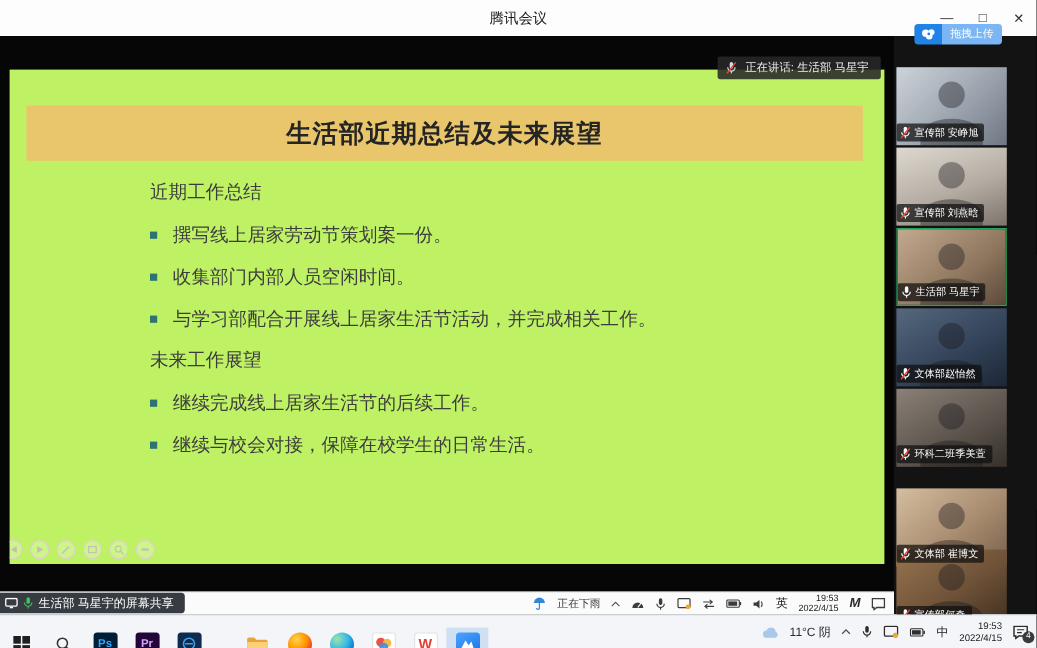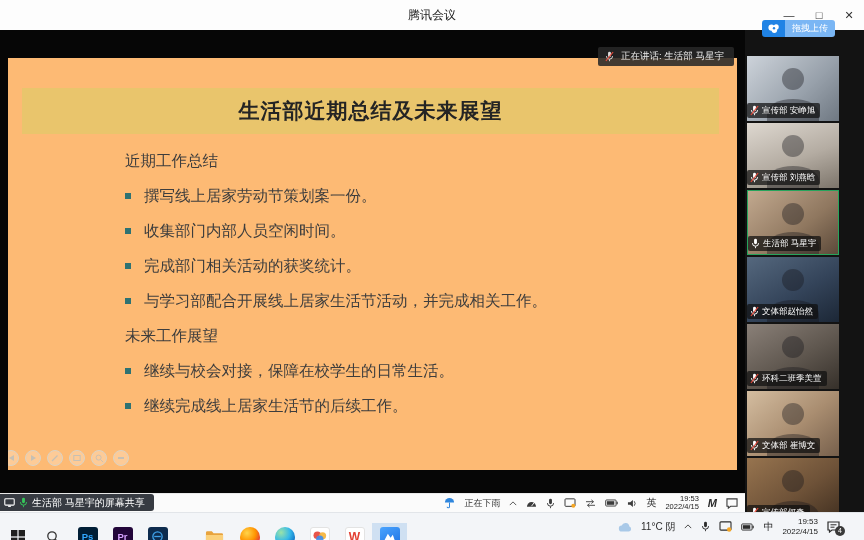--- a/index.html
+++ b/index.html
@@ -9,21 +9,21 @@
 
   
   .titlebar { position:absolute; left:0; top:0; width:864px; height:30px; background:#fdfdfd; }
   .tb-title { position:absolute; left:0; right:0; top:0; height:30px; line-height:30px; text-align:center; font-size:12px; color:#1b1b1b; }
   .tb-controls { position:absolute; right:0; top:0; height:30px; display:flex; }
   .tb-btn { width:30px; height:30px; display:flex; align-items:center; justify-content:center; font-size:11px; color:#333; cursor:default; }
 
   
   .screenshare { position:absolute; left:0; top:30px; width:745px; height:482px; background:#060606; overflow:hidden; }
 
-  .slide { position:absolute; left:8px; top:28px; width:729px; height:412px; background:#fdba74; overflow:hidden; }
+  .slide { position:absolute; left:8px; top:28px; width:729px; height:412px; background:#bef264; overflow:hidden; }
   .banner { position:absolute; left:14px; top:30px; width:697px; height:46px; background:#e9c56c; display:flex; align-items:center; justify-content:center; }
   .banner span { font-size:21px; font-weight:bold; color:#242424; letter-spacing:1px; }
   .slide-content { position:absolute; left:117px; top:92px; right:24px; }
   .s-heading { height:22px; line-height:22px; margin-bottom:13px; font-size:15.5px; color:#3d3d3d; }
   .s-bullet { display:flex; align-items:center; height:22px; margin-bottom:13px; font-size:15.5px; color:#3d3d3d; }
   .sq { width:6px; height:6px; background:#2e7272; margin-right:13px; flex:0 0 auto; }
 
   .ghost-controls { position:absolute; left:4px; top:392px; display:flex; gap:6px; }
   .gc { width:16px; height:16px; border:1px solid #dad3c6; border-radius:50%; display:flex; align-items:center; justify-content:center; color:#c6c0b4; background:rgba(255,255,255,0.25); }
   .gc.cut { margin-left:-9px; }
@@ -48,21 +48,21 @@
   .thumb.speaking { border:1.5px solid #27a45c; }
   .person { position:absolute; left:0; top:0; right:0; bottom:0; }
   .person::before { content:""; position:absolute; left:50%; top:12px; width:22px; height:22px; margin-left:-11px; border-radius:50%; background:rgba(20,20,25,0.38); }
   .person::after { content:""; position:absolute; left:50%; bottom:-6px; width:52px; height:28px; margin-left:-26px; border-radius:50% 50% 0 0; background:rgba(20,20,25,0.38); }
   .name-tag { position:absolute; left:0; bottom:3px; display:flex; align-items:center; gap:3px; padding:1.5px 5px 1.5px 3px; background:rgba(15,15,15,0.72); border-radius:2px; color:#fff; font-size:8.5px; white-space:nowrap; z-index:2; }
   .t1 { background:linear-gradient(135deg,#cdd3da,#97a0aa 60%,#6f7882); }
   .t2 { background:linear-gradient(160deg,#ded8d0,#b4aca2 55%,#7d756b); }
   .t3 { background:linear-gradient(140deg,#c2a98f,#8f775f 60%,#5c4a3a);text-align:right; }
   .t4 { background:linear-gradient(150deg,#55687e,#34445a 55%,#1c2736); }
   .t5 { background:linear-gradient(150deg,#8a8078,#5e564e 55%,#36302a); }
-  .t6 { background:linear-gradient(140deg,#d4bda0,#a98d70 55%,#77604c); }
+  .t6 { background:linear-gradient(140deg,#d4bda0,#a98d70 55%,#77604c);margin-top:16px; }
   .t7 { background:linear-gradient(145deg,#97744f,#6e5238 55%,#3f2e1f); }
 
   
   .upload-btn { position:absolute; left:722px; top:20px; height:17px; display:flex; z-index:30; cursor:default;padding-left:40px; }
   .ub-icon { width:23px; background:#2083e5; border-radius:3px 0 0 3px; display:flex; align-items:center; justify-content:center; }
   .ub-label { background:#7ab6f4; color:#fff; font-size:9px; display:flex; align-items:center; padding:0 7px; border-radius:0 3px 3px 0; white-space:nowrap; }
 
   
   .taskbar { position:absolute; left:0; top:512px; width:864px; height:28px; background:#f3f5f8; border-top:1px solid #e2e5e9; display:flex; align-items:center; }
   .task-btn { width:35px; height:28px; display:flex; align-items:center; justify-content:center; position:relative; flex:0 0 auto;margin-top:20px; }
@@ -72,21 +72,21 @@
   .appbox { width:20px; height:20px; border-radius:3px; display:flex; align-items:center; justify-content:center; font-weight:bold; }
   .ps { background:#001e36; color:#31a8ff; font-size:9.5px; }
   .pr { background:#22063a; color:#d6a1ff; font-size:9.5px;text-align:right; }
   .navy { background:#0d2b4e; }
   .wps { background:#fff; border:1px solid #e3e3e3; color:#e34033; font-size:12px; }
   .mtg { background:linear-gradient(150deg,#4aa4ff,#1b6fe0); }
   .ff  { width:20px; height:20px; border-radius:50%; background:radial-gradient(circle at 35% 30%, #ffd54a, #ff9400 45%, #e3363c 78%, #b5317f); }
   .edge{ width:20px; height:20px; border-radius:50%; background:radial-gradient(circle at 30% 28%, #9be3a8, #35b9e9 45%, #0a69c2 82%); }
   .white-tile { width:20px; height:20px; border-radius:3px; background:#fff; border:1px solid #e3e3e3; display:flex; align-items:center; justify-content:center; }
 
-  .tray { margin-left:auto; display:flex; align-items:center; gap:9px; padding-right:24px; font-size:10px; color:#2c2c2c; height:100%; }
+  .tray { margin-left:auto; display:flex; align-items:center; gap:9px; padding-right:7px; font-size:10px; color:#2c2c2c; height:100%; }
   .tray .clock2 { text-align:right; font-size:8px; line-height:9.5px; color:#222; }
   .ime { font-size:10px; color:#222; }
   .notif { position:relative; display:flex; align-items:center; }
   .badge { position:absolute; right:-5px; bottom:-3px; min-width:10px; height:10px; border-radius:5px; background:#3a3a3a; color:#fff; font-size:7px; display:flex; align-items:center; justify-content:center; padding:0 2px; }
 </style>
 </head>
 <body>
 
 <div id="app">
 
@@ -110,34 +110,30 @@
         <div class="s-bullet">
             <span class="sq"></span>
             <span>撰写线上居家劳动节策划案一份。</span>
           </div>
         <div class="s-bullet">
             <span class="sq"></span>
             <span>收集部门内部人员空闲时间。</span>
           </div>
         <div class="s-bullet">
             <span class="sq"></span>
-            <span>完成部门相关活动的获奖统计。</span>
-          </div>
-        <div class="s-bullet">
-            <span class="sq"></span>
             <span>与学习部配合开展线上居家生活节活动，并完成相关工作。</span>
           </div>
         <div class="s-heading">未来工作展望</div>
         <div class="s-bullet">
             <span class="sq"></span>
-            <span>继续与校会对接，保障在校学生的日常生活。</span>
+            <span>继续完成线上居家生活节的后续工作。</span>
           </div>
         <div class="s-bullet">
             <span class="sq"></span>
-            <span>继续完成线上居家生活节的后续工作。</span>
+            <span>继续与校会对接，保障在校学生的日常生活。</span>
           </div>
       </div>
       <div class="ghost-controls">
         <div class="gc cut">
             <span class="tri-l"></span>
           </div>
         <div class="gc">
             <span class="tri-r"></span>
           </div>
         <div class="gc">

